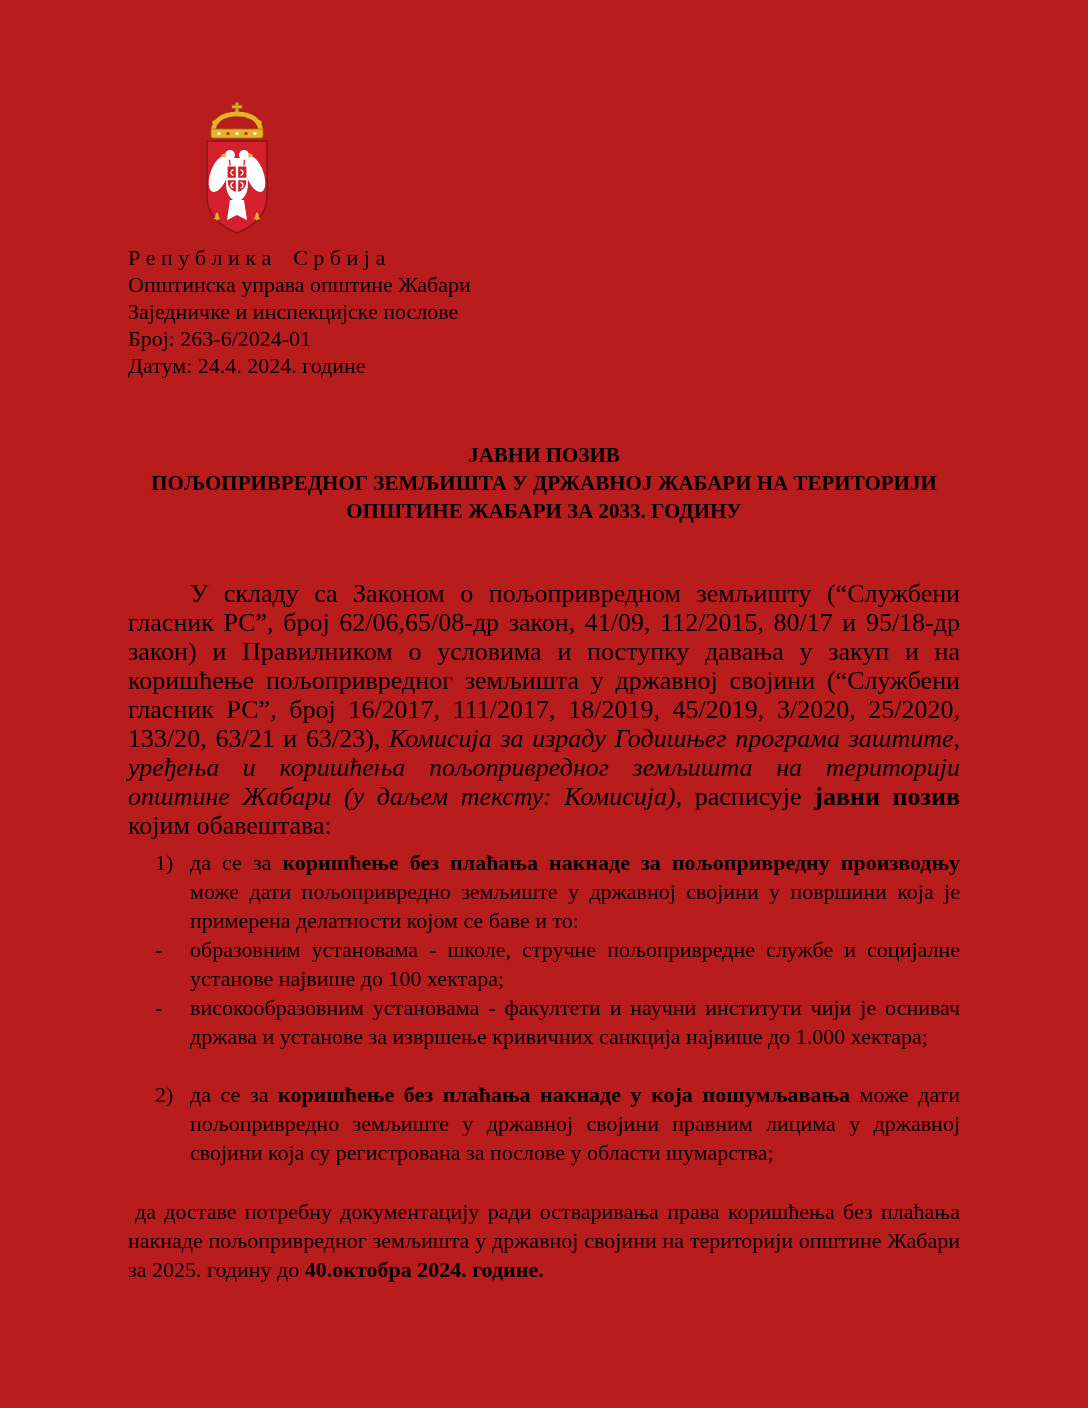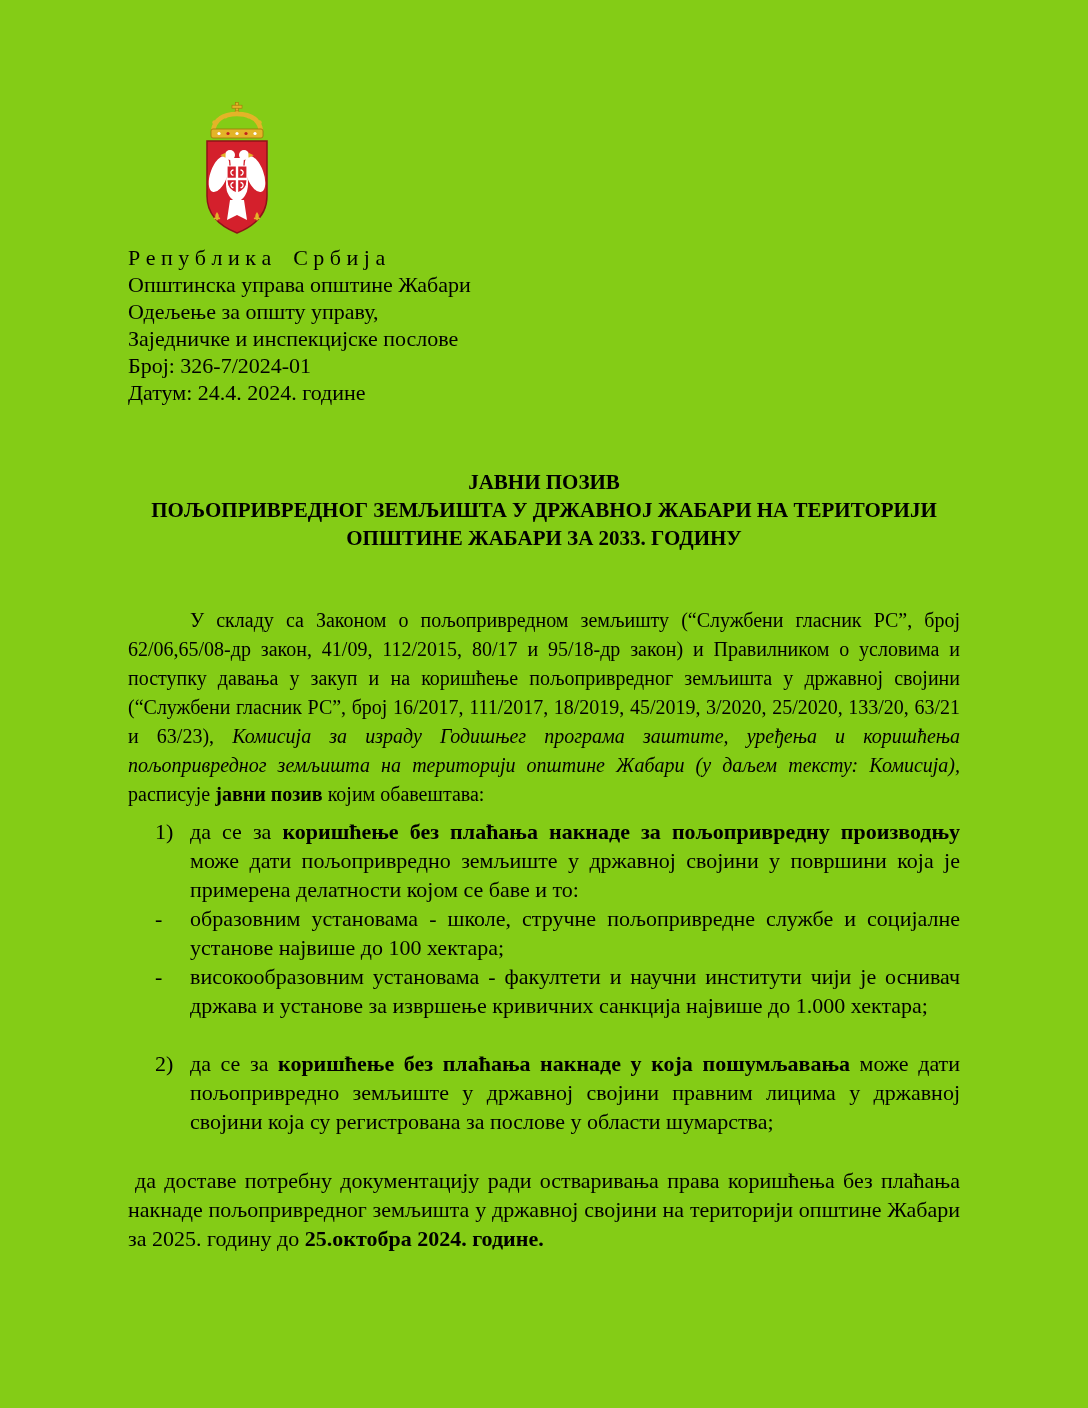--- a/index.html
+++ b/index.html
@@ -1,20 +1,20 @@
 <!DOCTYPE html>
 <html><head>
 <meta charset="utf-8">
 <style>
   html, body { margin: 0; padding: 0; background: #ffffff; }
   .page {
     position: relative;
     width: 1088px;
     height: 1408px;
-    background: #84cc16;
+    background: #b91c1c;
     font-family: "Liberation Serif", "DejaVu Serif", serif;
     color: #000000;
     overflow: hidden;
     box-sizing: border-box;
   }
   .content { padding: 0 128px; box-sizing: border-box; }
 
   .coa {
     margin: 102px 0 0 70px;
     width: 78px;
@@ -29,21 +29,21 @@
   .title-block {
     margin-top: 62px;
     text-align: center;
     font-weight: bold;
     font-size: 21px;
     line-height: 28px;
   }
 
   .intro {
     margin: 54px 0 0 0;
-    font-size: 20px;
+    font-size: 26px;
     line-height: 29px;
     text-align: justify;
     text-indent: 62px;
   }
 
   .list { margin-top: 8px; font-size: 22px; line-height: 29px; }
   .row { display: flex; margin-left: 27px; }
   .row.spaced { margin-top: 29px; }
   .marker { flex: 0 0 35px; }
   .rtext { flex: 1; text-align: justify; }
@@ -113,23 +113,22 @@
           <rect x="15.8" y="115.4" width="6.4" height="1.8" rx="0.9"></rect>
           <path d="M59,110 c2.4,3.2 2.4,5.6 0,9 c-2.4,-3.4 -2.4,-5.8 0,-9 z"></path>
           <rect x="55.8" y="115.4" width="6.4" height="1.8" rx="0.9"></rect>
         </g>
       </svg>
     </div>
 
     <div class="letterhead">
       <div class="lh-line ws-pre">Р е п у б л и к а    С р б и ј а</div>
       <div class="lh-line">Општинска управа општине Жабари</div>
-      <div class="lh-line">Одељење за општу управу,</div>
       <div class="lh-line">Заједничке и инспекцијске послове</div>
-      <div class="lh-line">Број: 326-7/2024-01</div>
+      <div class="lh-line">Број: 263-6/2024-01</div>
       <div class="lh-line">Датум: 24.4. 2024. године</div>
     </div>
 
     <div class="title-block">
       <div>ЈАВНИ ПОЗИВ</div>
       <div>ПОЉОПРИВРЕДНОГ ЗЕМЉИШТА У ДРЖАВНОЈ ЖАБАРИ НА ТЕРИТОРИЈИ</div>
       <div>ОПШТИНЕ ЖАБАРИ ЗА 2033. ГОДИНУ</div>
     </div>
 
     <p class="intro"><span>У складу са Законом о пољопривредном земљишту (“Службени гласник РС”, број 62/06,65/08-др закон, 41/09, 112/2015, 80/17 и 95/18-др закон)  и Правилником о условима и поступку давања у закуп и на коришћење пољопривредног земљишта у државној својини (“Службени гласник РС”, број 16/2017, 111/2017, 18/2019, 45/2019, 3/2020, 25/2020, 133/20, 63/21 и 63/23), </span><em>Комисија за израду Годишњег програма заштите, уређења и коришћења пољопривредног земљишта на територији општине Жабари (у даљем тексту: Комисија),</em><span> расписује </span><strong>јавни позив</strong><span> којим обавештава:</span></p>
@@ -151,16 +150,16 @@
         <div class="rtext">високообразовним установама - факултети и научни институти чији је оснивач држава и установе за извршење кривичних санкција највише до 1.000 хектара;</div>
       </div>
 
       <div class="row spaced">
         <div class="marker">2)</div>
         <div class="rtext"><span>да се за </span><strong>коришћење без плаћања накнаде у која пошумљавања</strong><span> може дати пољопривредно земљиште у државној својини правним лицима у државној својини која су регистрована за послове у области шумарства;</span></div>
       </div>
 
     </div>
 
-    <p class="closing"><span>да доставе потребну документацију ради остваривања права коришћења без плаћања накнаде пољопривредног земљишта у државној својини на територији општине Жабари за 2025. годину  до </span><strong>25.октобра 2024. године.</strong></p>
+    <p class="closing"><span>да доставе потребну документацију ради остваривања права коришћења без плаћања накнаде пољопривредног земљишта у државној својини на територији општине Жабари за 2025. годину  до </span><strong>40.октобра 2024. године.</strong></p>
 
   </div>
 </div>
 
 </body></html>

